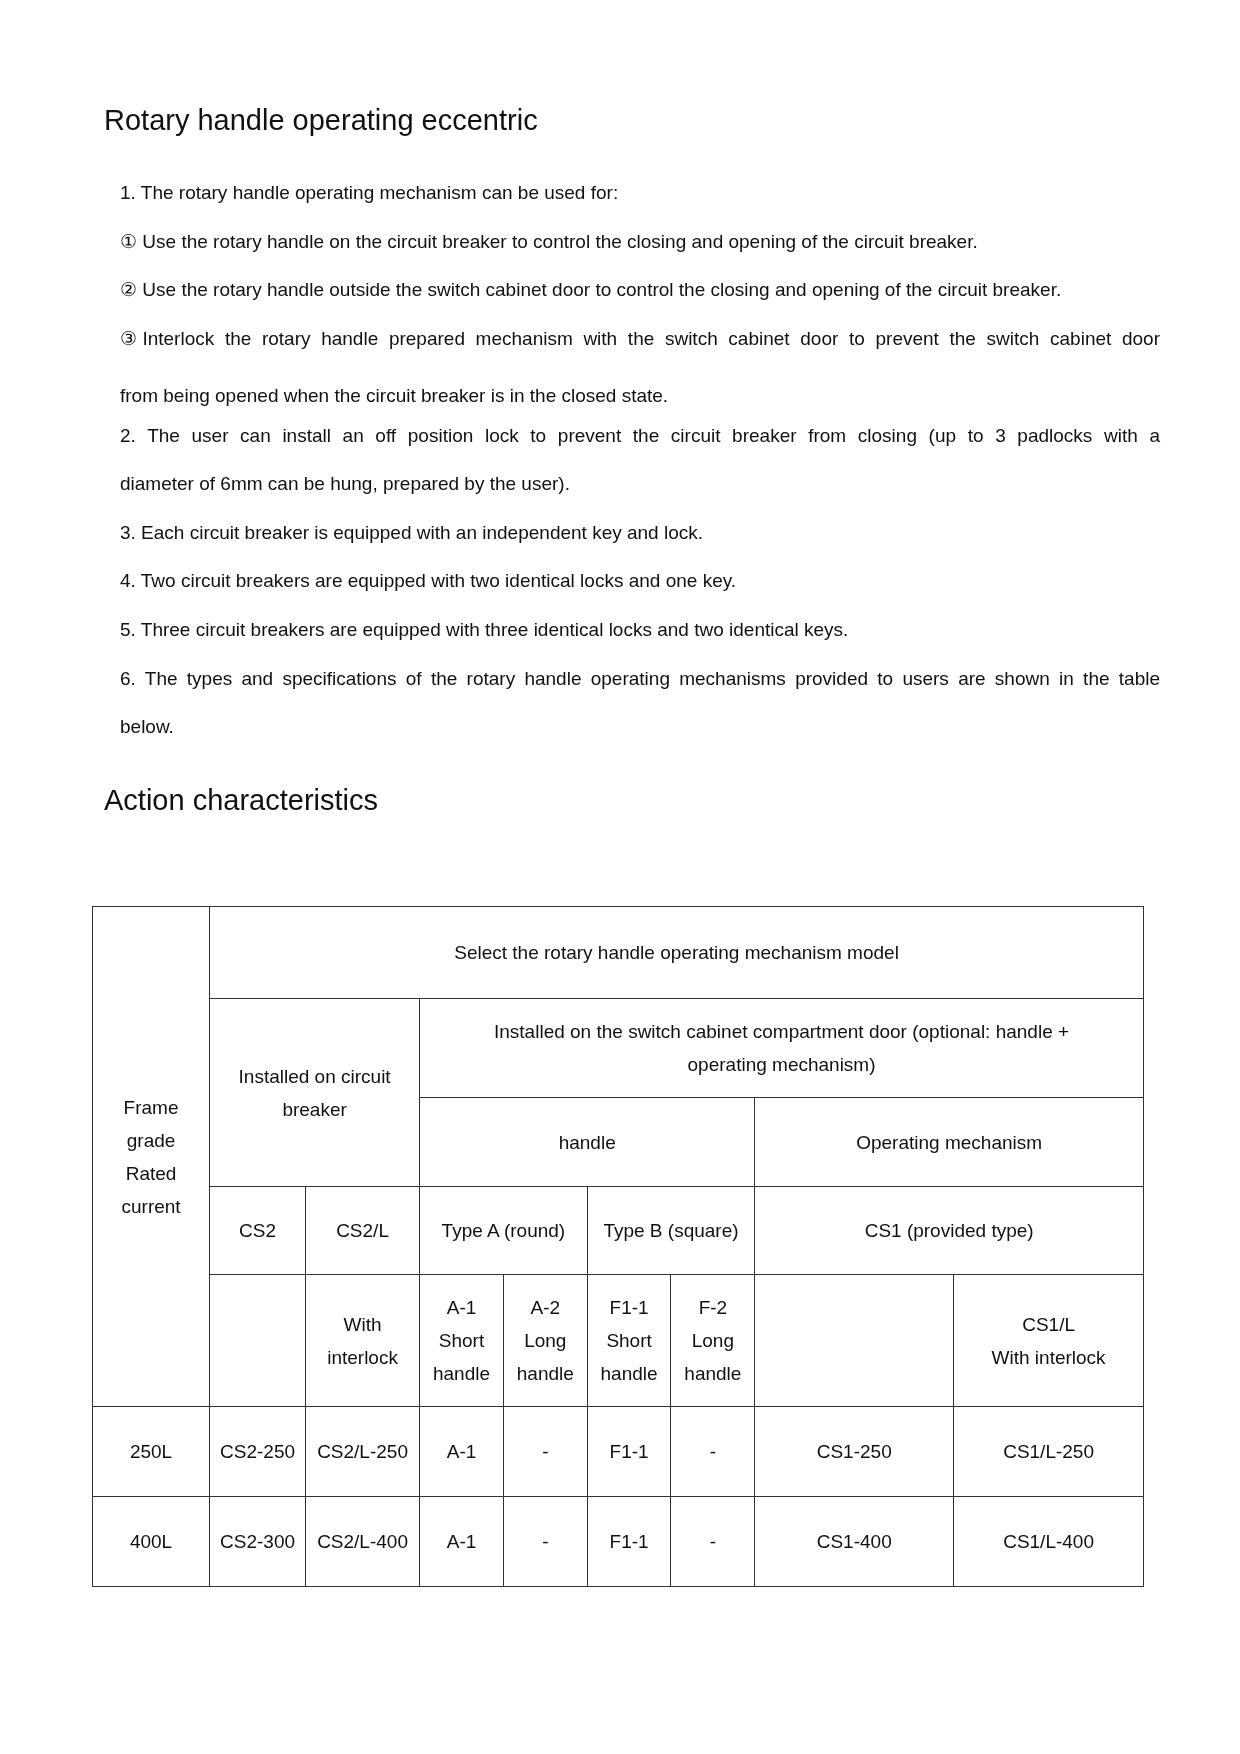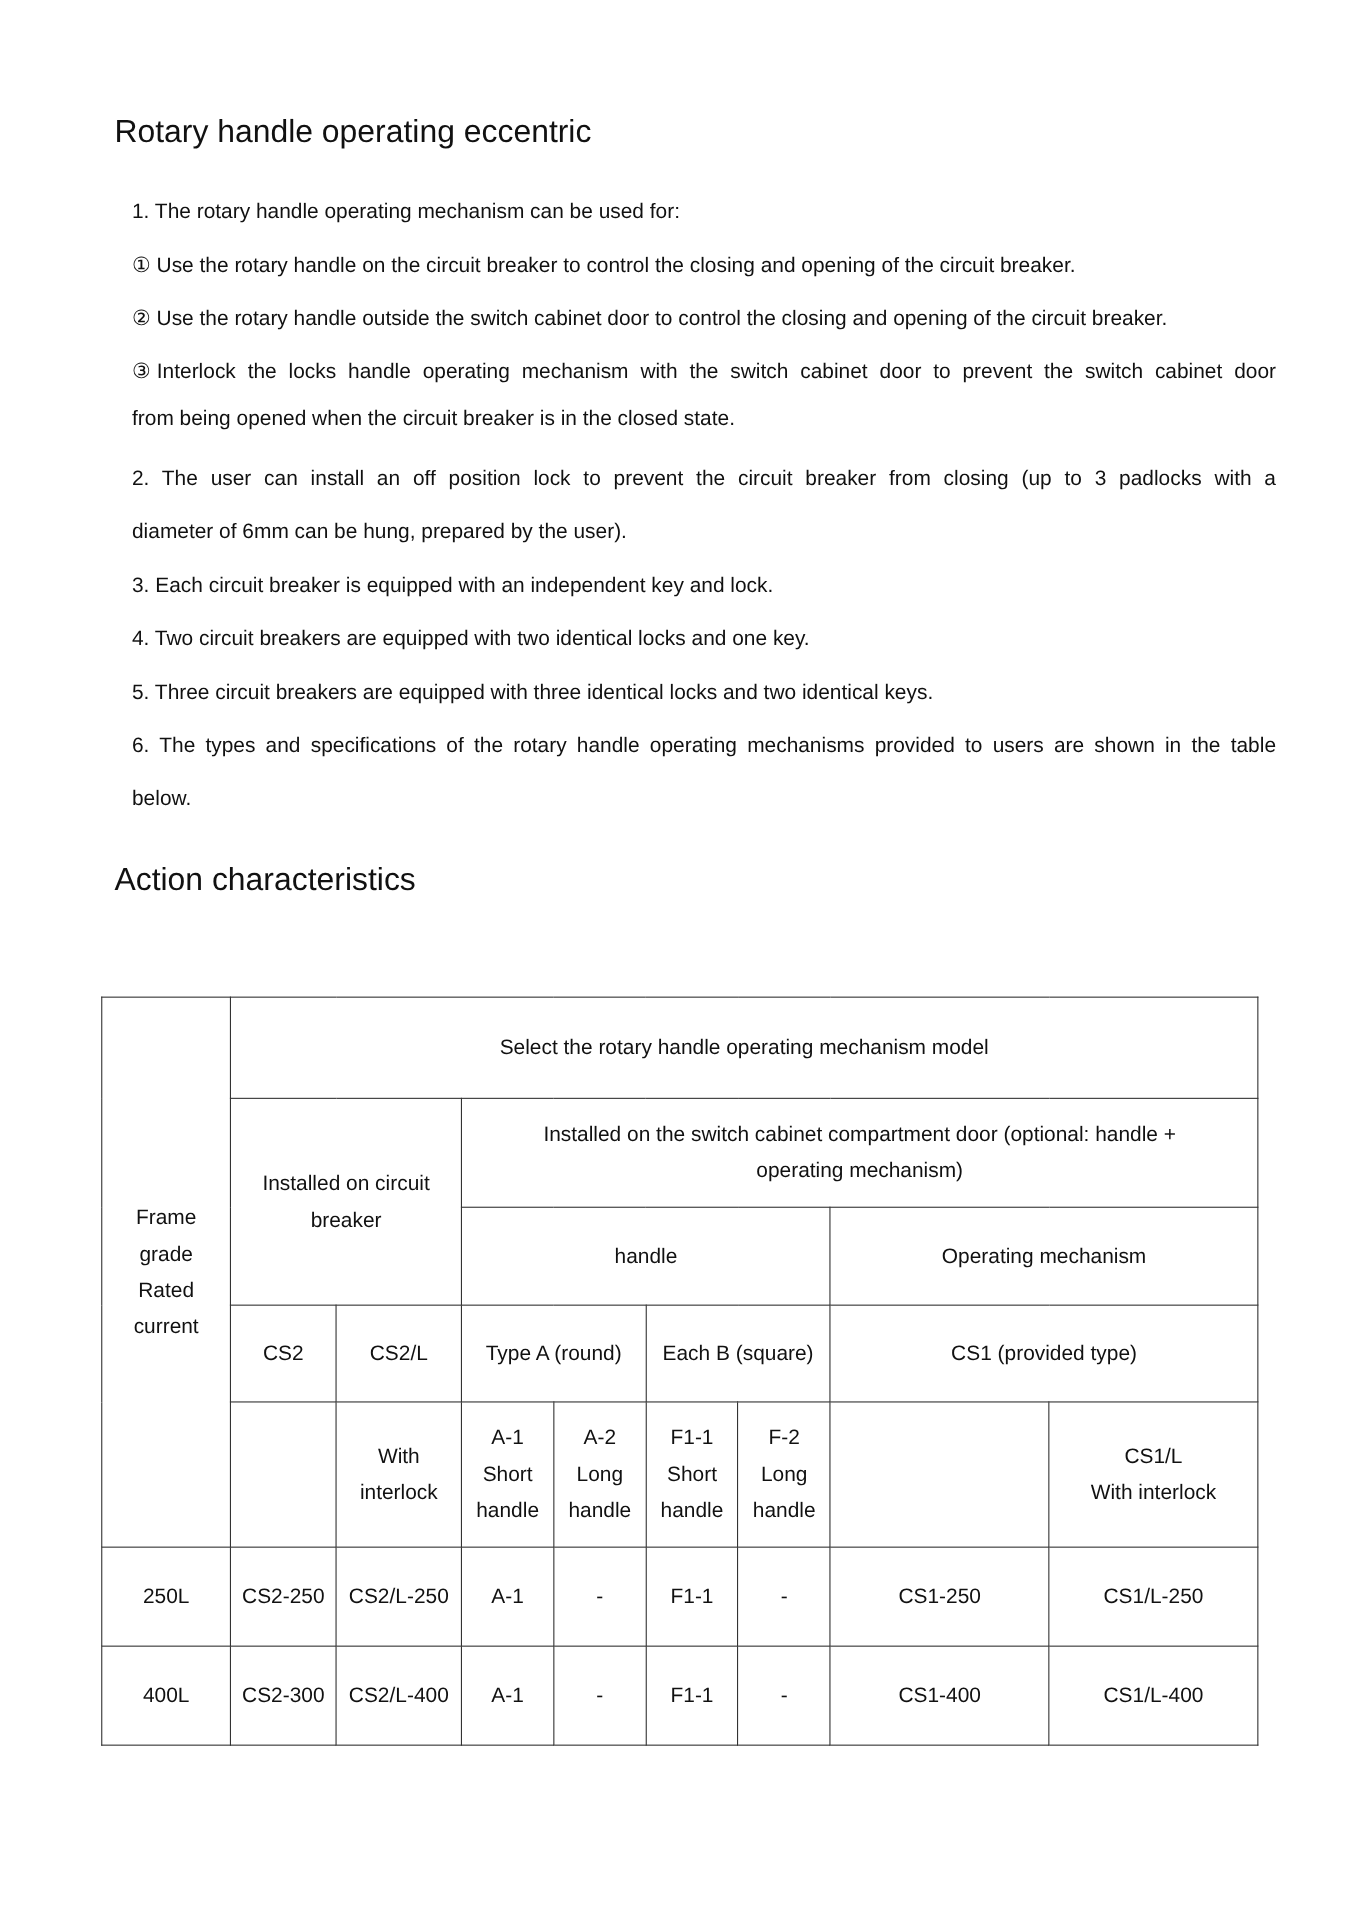--- a/index.html
+++ b/index.html
@@ -11,22 +11,22 @@
   table.spec td { border:1.5px solid #333; text-align:center; vertical-align:middle; padding:16px 4px; line-height:33px; }
 </style>
 </head>
 <body>
 
 <h1 class="h1" style="top:104px;">Rotary handle operating eccentric</h1>
 
 <p class="p" style="top:165px;">1. The rotary handle operating mechanism can be used for:</p>
 <p class="p" style="top:214px;">①  Use the rotary handle on the circuit breaker to control the closing and opening of the circuit breaker.</p>
 <p class="p" style="top:262px;">②  Use the rotary handle outside the switch cabinet door to control the closing and opening of the circuit breaker.</p>
-<p class="p just" style="top:311px;">③Interlock the locks handle operating mechanism with the switch cabinet door to prevent the switch cabinet door</p>
-<p class="p" style="top:353px;">from being opened when the circuit breaker is in the closed state.</p>
+<p class="p just" style="top:311px;">③Interlock the rotary handle prepared mechanism with the switch cabinet door to prevent the switch cabinet door</p>
+<p class="p" style="top:368px;">from being opened when the circuit breaker is in the closed state.</p>
 <p class="p just" style="top:408px;">2. The user can install an off position lock to prevent the circuit breaker from closing (up to 3 padlocks with a</p>
 <p class="p" style="top:456px;">diameter of 6mm can be hung, prepared by the user).</p>
 <p class="p" style="top:505px;">3. Each circuit breaker is equipped with an independent key and lock.</p>
 <p class="p" style="top:553px;">4. Two circuit breakers are equipped with two identical locks and one key.</p>
 <p class="p" style="top:602px;">5. Three circuit breakers are equipped with three identical locks and two identical keys.</p>
 <p class="p just" style="top:651px;">6. The types and specifications of the rotary handle operating mechanisms provided to users are shown in the table</p>
 <p class="p" style="top:699px;">below.</p>
 
 <h1 class="h1" style="top:784px;">Action characteristics</h1>
 
@@ -63,21 +63,21 @@
     </td>
   </tr>
   <tr style="height:89px">
     <td colspan="4">handle</td>
     <td colspan="2">Operating mechanism</td>
   </tr>
   <tr style="height:88px">
     <td>CS2</td>
     <td>CS2/L</td>
     <td colspan="2">Type A (round)</td>
-    <td colspan="2">Each B (square)</td>
+    <td colspan="2">Type B (square)</td>
     <td colspan="2">CS1 (provided type)</td>
   </tr>
   <tr style="height:98px">
     <td></td>
     <td>
           <div>With</div>
           <div>interlock</div>
         </td>
     <td>
           <div>A-1</div>

